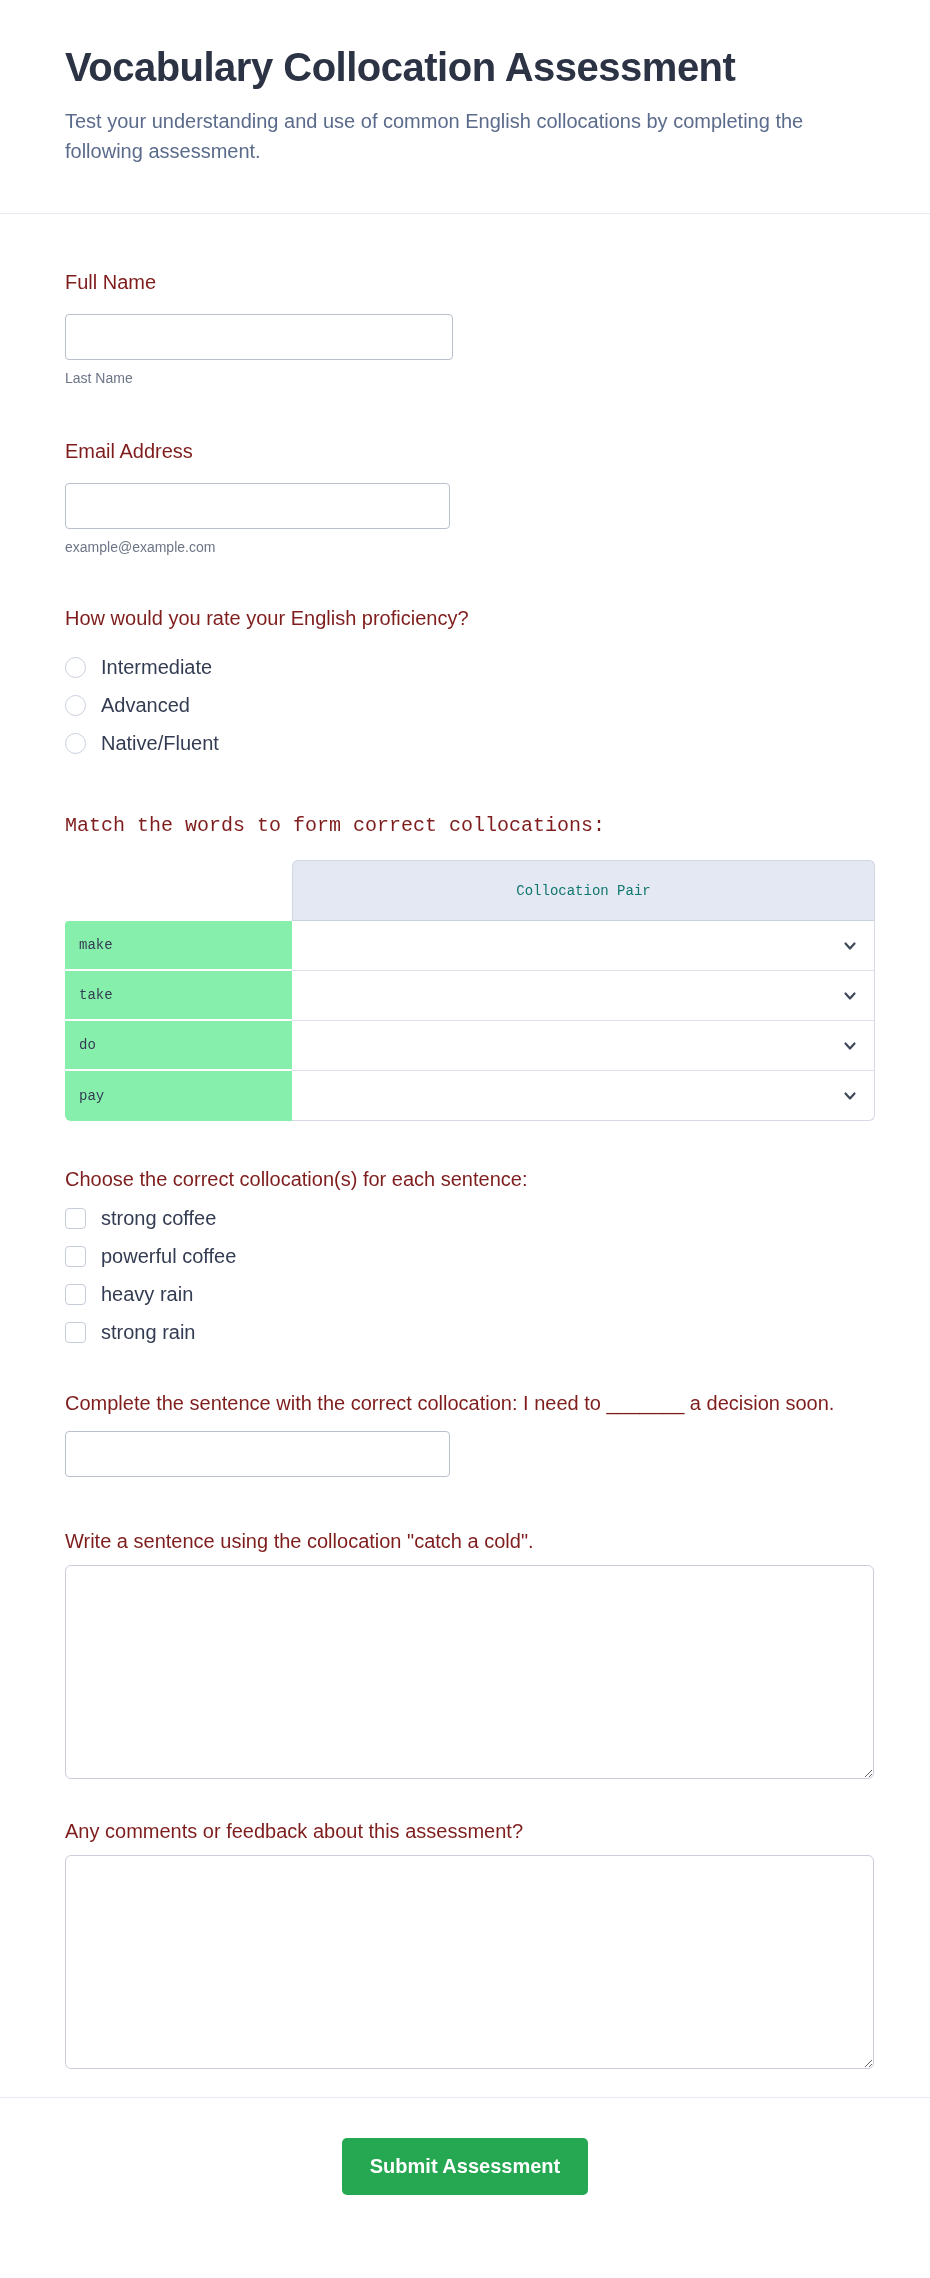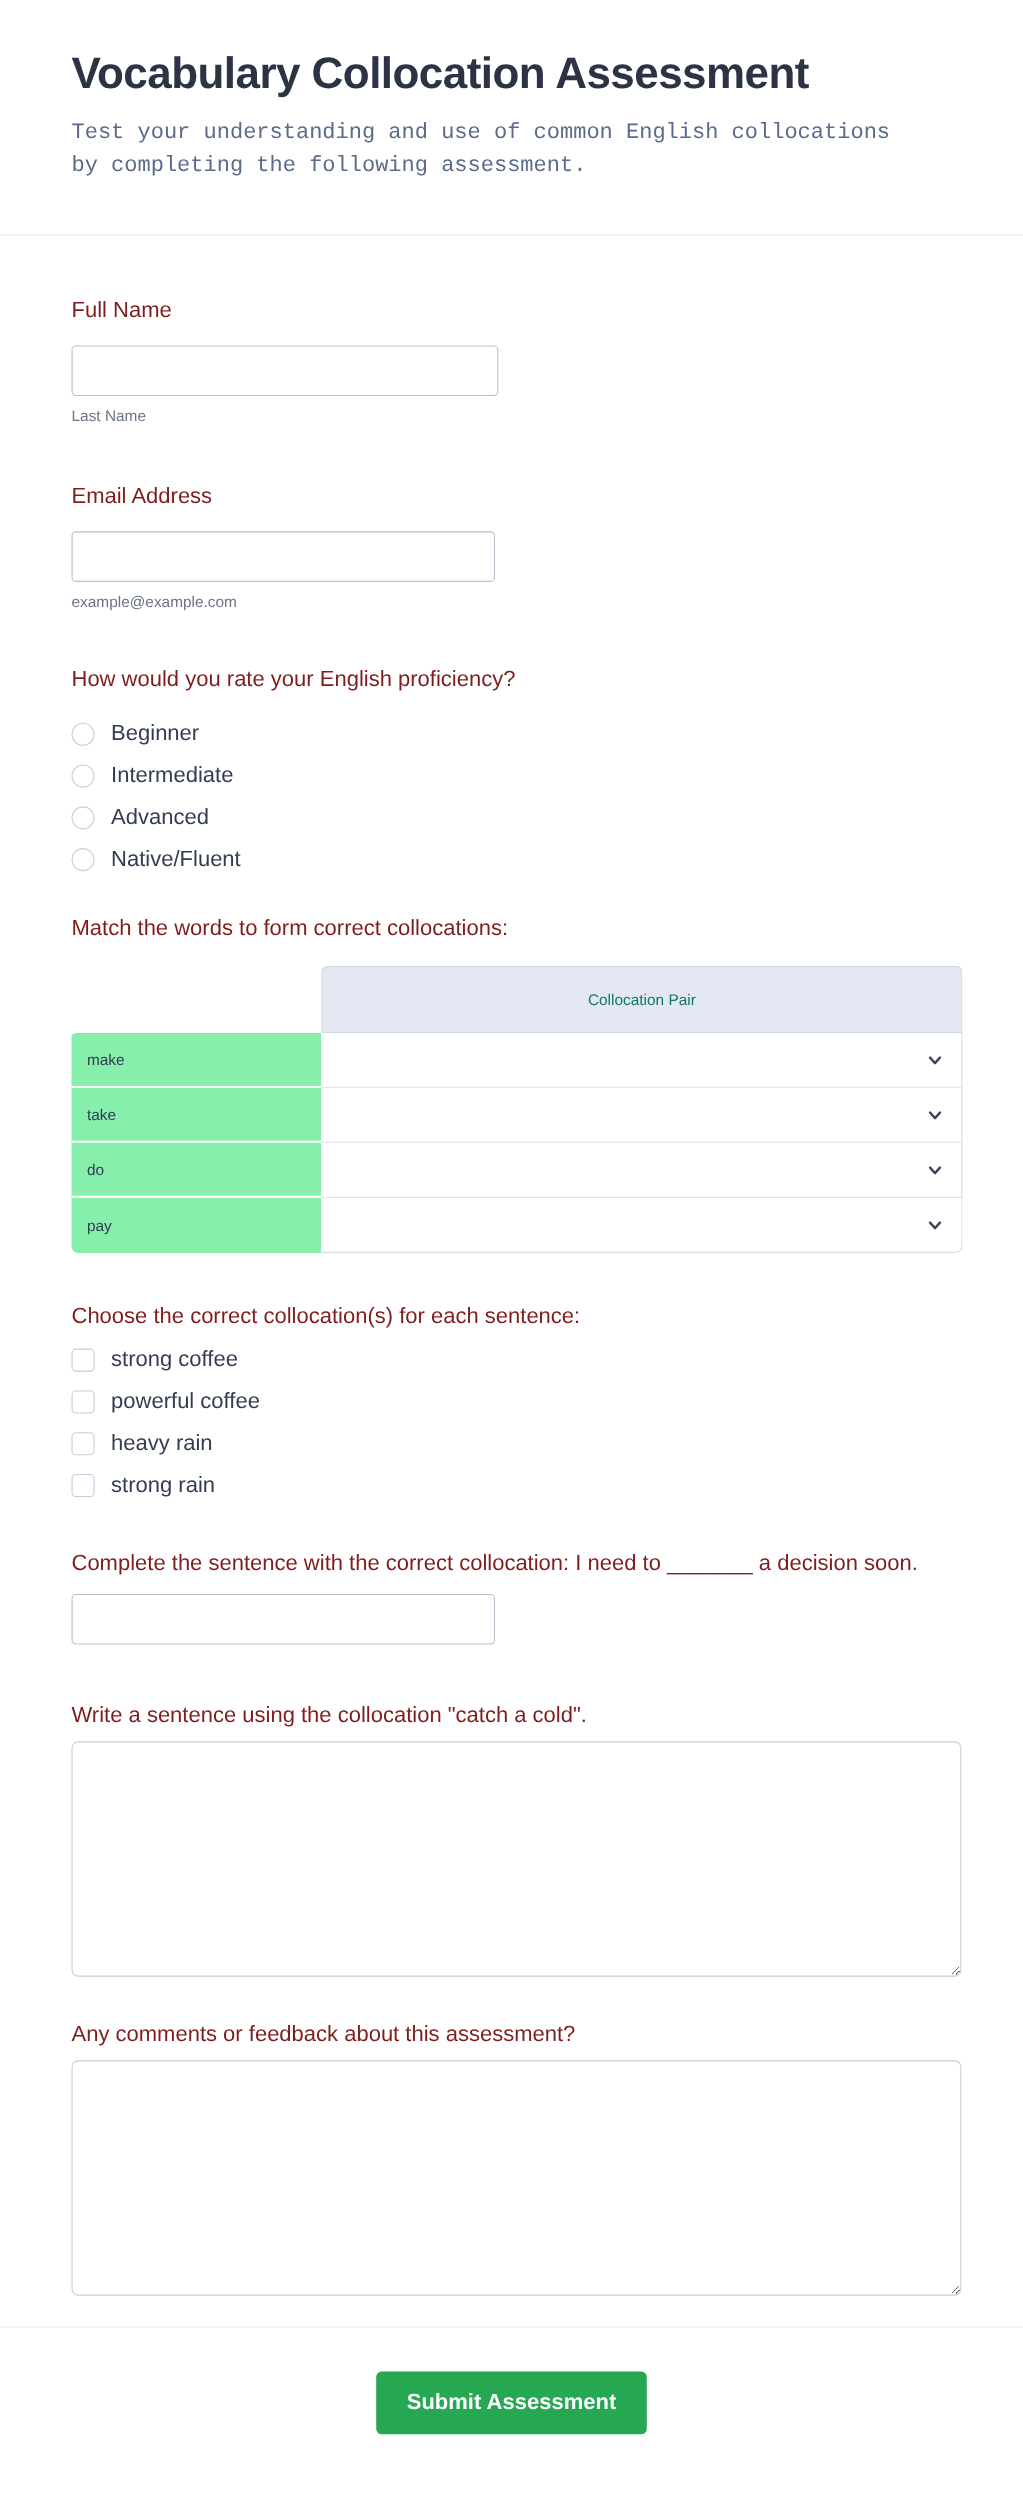--- a/index.html
+++ b/index.html
@@ -16,37 +16,36 @@
   .form-title {
     font-size: 40px; line-height: 42px; font-weight: 700;
     color: var(--title-color, #2C3345);
     letter-spacing: -0.5px;
   }
   .form-subtitle {
     margin-top: 18px;
     font-size: 20px; line-height: 30px; font-weight: 400;
     color: var(--subtitle-color, #5B6B8C);
     max-width: 780px;
-    font-family: Liberation Mono, monospace;
   }
   .divider { border: none; border-top: 1px solid #E7EAF0; height: 0; }
 
   
   .form-body { padding: 0 55px 28px 65px; }
   .question { }
   .q-label {
     font-size: 20px; line-height: 24px; font-weight: 500;
     color: #7f1d1d;
   }
   .sub-label { font-size: 14px; line-height: 17px; color: #6C7486; margin-top: 10px; }
 
   .q-fullname  { margin-top: 56px; }
   .q-email     { margin-top: 52px; }
   .q-prof      { margin-top: 50px; }
-  .q-match     { margin-top: 32px; }
+  .q-match     { margin-top: 52px; font-family: Liberation Mono, monospace; }
   .q-choose    { margin-top: 46px; }
   .q-complete  { margin-top: 40px; }
   .q-write     { margin-top: 52px; }
   .q-comments  { margin-top: 40px; }
 
   
   .text-input {
     display: block;
     height: 46px; width: 385px;
     border: 1px solid #B9BFCC; border-radius: 4px;
@@ -156,24 +155,20 @@
       <div class="q-label">Email Address</div>
       <input class="text-input" type="text" value="" style="">
       <div class="sub-label">example@example.com</div>
     </div>
 
     <div class="question q-prof">
       <div class="q-label">How would you rate your English proficiency?</div>
       <div class="opt-list">
           <div class="opt-row">
             <span class="radio-ctl"></span>
-            <span class="opt-label">Beginner</span>
-          </div>
-          <div class="opt-row">
-            <span class="radio-ctl"></span>
             <span class="opt-label">Intermediate</span>
           </div>
           <div class="opt-row">
             <span class="radio-ctl"></span>
             <span class="opt-label">Advanced</span>
           </div>
           <div class="opt-row">
             <span class="radio-ctl"></span>
             <span class="opt-label">Native/Fluent</span>
           </div>

